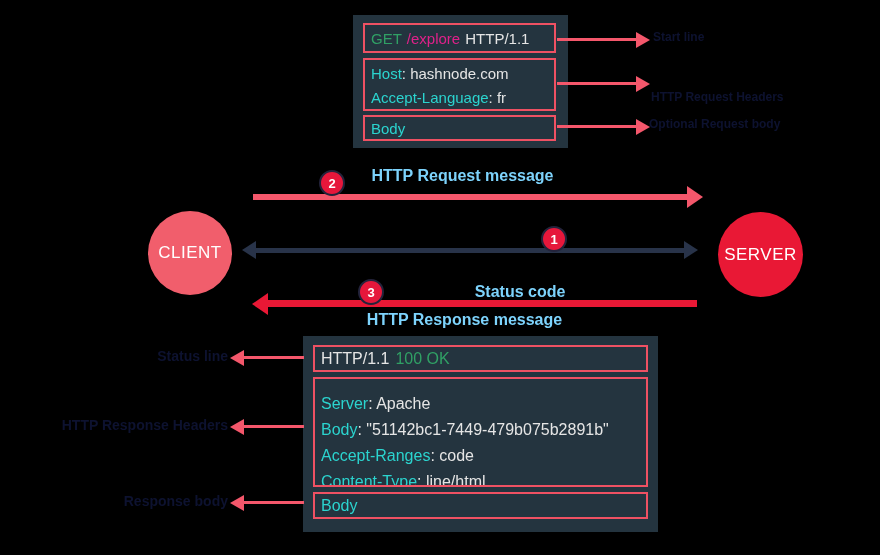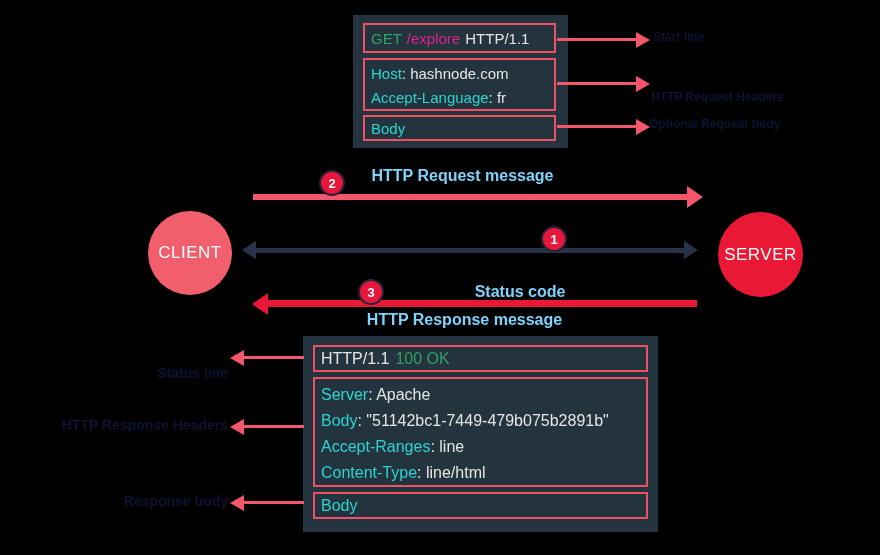--- a/index.html
+++ b/index.html
@@ -12,21 +12,21 @@
   .response-box{left:303px;top:336px;width:355px;height:196px;}
   .row{position:absolute;border:2px solid #ef5163;box-sizing:border-box;
        display:flex;align-items:center;padding-left:6px;white-space:nowrap;overflow:hidden;}
   .row-rq1{left:10px;top:8px;width:193px;height:30px;font-size:15px;}
   .row-rq2{left:10px;top:43px;width:193px;height:53px;font-size:15px;
            display:block;padding-top:2px;}
   .row-rq2 .hline{line-height:24px;}
   .row-rq3{left:10px;top:100px;width:193px;height:26px;font-size:15px;}
   .row-rs1{left:10px;top:9px;width:335px;height:27px;font-size:16px;}
   .row-rs2{left:10px;top:41px;width:335px;height:110px;font-size:16px;
-           display:block;padding-top:3px;}
+           display:block;padding-top:12px;}
   .row-rs2 .hline{line-height:26px;}
   .row-rs3{left:10px;top:156px;width:335px;height:27px;font-size:16px;}
 
   .green{color:#30a065;margin-right:5px;}
   .magenta{color:#e0218a;margin-right:5px;}
   .white{color:#e5e5e5;}
   .cyan{color:#2bd4cf;}
 
   
   .circle{position:absolute;border-radius:50%;display:flex;align-items:center;
@@ -79,21 +79,21 @@
   .t2-line{left:557px;top:82px;width:80px;} .t2-head{left:636px;top:76px;}
   .t3-line{left:557px;top:125px;width:80px;}.t3-head{left:636px;top:119px;}
   .b1-line{left:244px;top:356px;width:60px;}.b1-head{left:230px;top:350px;}
   .b2-line{left:244px;top:425px;width:60px;}.b2-head{left:230px;top:419px;}
   .b3-line{left:244px;top:501px;width:60px;}.b3-head{left:230px;top:495px;}
 
   .annot-label{position:absolute;color:#0d1230;font-weight:600;white-space:nowrap;}
   .annot-top{font-size:12px;text-align:left;}
   .annot-bottom{font-size:14px;text-align:right;width:190px;left:38px;}
   .tl1{left:653px;top:30px;} .tl2{left:651px;top:90px;} .tl3{left:649px;top:117px;}
-  .bl1{top:348px;margin-top:17px;} .bl2{top:417px;} .bl3{top:493px;}
+  .bl1{top:348px;} .bl2{top:417px;} .bl3{top:493px;}
 </style>
 </head>
 <body>
 
 <div class="canvas">
 
   <div class="box request-box">
     <div class="row row-rq1">
       <span class="green">GET</span>
       <span class="magenta">/explore</span>
@@ -159,21 +159,21 @@
       <span class="green">100 OK</span>
     </div>
     <div class="row row-rs2">
       <div class="hline">
         <span class="cyan">Server</span><span class="white">: </span><span class="white">Apache</span>
       </div>
       <div class="hline">
         <span class="cyan">Body</span><span class="white">: </span><span class="white">"51142bc1-7449-479b075b2891b"</span>
       </div>
       <div class="hline">
-        <span class="cyan">Accept-Ranges</span><span class="white">: </span><span class="white">line</span>
+        <span class="cyan">Accept-Ranges</span><span class="white">: </span><span class="white">code</span>
       </div>
       <div class="hline">
         <span class="cyan">Content-Type</span><span class="white">: </span><span class="white">line/html</span>
       </div>
     </div>
     <div class="row row-rs3">
       <span class="cyan">Body</span>
     </div>
   </div>
 

